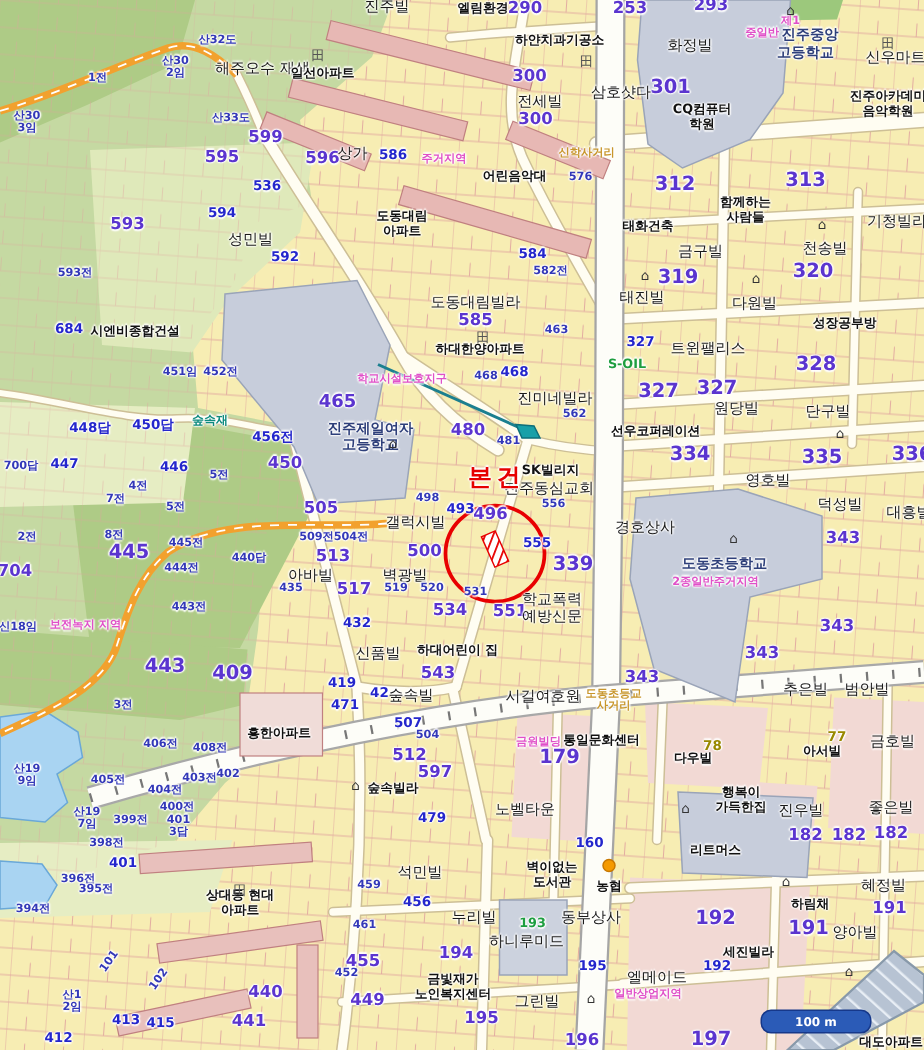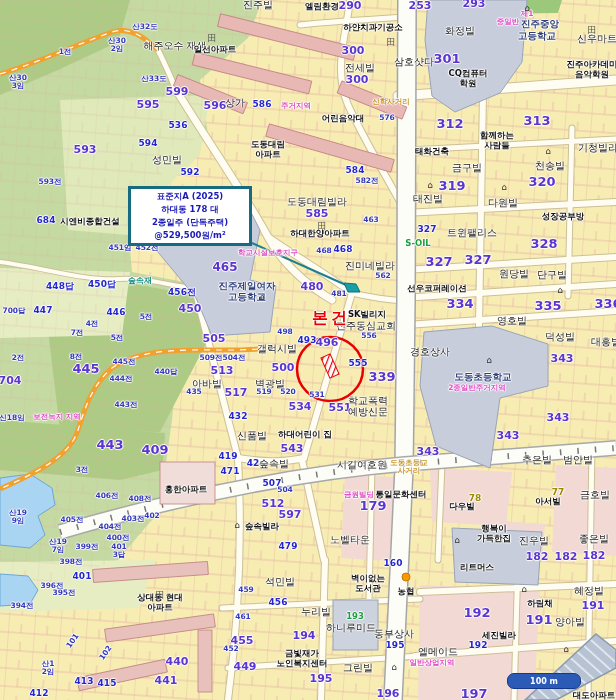--- a/index.html
+++ b/index.html
@@ -334,21 +334,21 @@
       <div class="lab n3" style="left: 245px; top: 667px; transform: translate(-50%, -50%);">449</div>
       <div class="lab nm" style="left: 316px; top: 612px; transform: translate(-50%, -50%);">누리빌</div>
       <div class="lab n3" style="left: 304px; top: 636px; transform: translate(-50%, -50%);">194</div>
       <div class="lab nm2" style="left: 302px; top: 659px; transform: translate(-50%, -50%);">금빛재가
 노인복지센터</div>
       <div class="lab n3" style="left: 321px; top: 679px; transform: translate(-50%, -50%);">195</div>
       <div class="lab nm" style="left: 358px; top: 668px; transform: translate(-50%, -50%);">그린빌</div>
       <div class="lab n3" style="left: 388px; top: 694px; transform: translate(-50%, -50%);">196</div>
       <div class="lab nm" style="left: 351px; top: 628px; transform: translate(-50%, -50%);">하니루미드</div>
       <div class="lab grn" style="left: 355px; top: 617px; transform: translate(-50%, -50%);">193</div>
-      <div class="lab nm" style="left: 394px; top: 634px; transform: translate(-50%, -50%);">동부상사</div>
+      <div class="lab nm" style="left: 394px; top: 612px; transform: translate(-50%, -50%);">동부상사</div>
       <div class="lab n2" style="left: 395px; top: 645px; transform: translate(-50%, -50%);">195</div>
       <div class="lab nm2" style="left: 368px; top: 584px; transform: translate(-50%, -50%);">벽이없는
 도서관</div>
       <div class="lab nm2" style="left: 406px; top: 592px; transform: translate(-50%, -50%);">농협</div>
       <div class="lab nm" style="left: 258px; top: 5px; transform: translate(-50%, -50%);">진주빌</div>
       <div class="lab nm2" style="left: 302px; top: 7px; transform: translate(-50%, -50%); margin-left: 20px;">엘림환경</div>
       <div class="lab n3" style="left: 350px; top: 6px; transform: translate(-50%, -50%);">290</div>
       <div class="lab nm2" style="left: 215px; top: 50px; transform: translate(-50%, -50%);">일선아파트</div>
       <div class="lab nm2" style="left: 373px; top: 28px; transform: translate(-50%, -50%);">하얀치과기공소</div>
       <div class="lab n3" style="left: 353px; top: 51px; transform: translate(-50%, -50%);">300</div>
@@ -400,21 +400,21 @@
       <div class="lab nm" style="left: 550px; top: 166px; transform: translate(-50%, -50%);">천송빌</div>
       <div class="lab nm" style="left: 428px; top: 199px; transform: translate(-50%, -50%);">태진빌</div>
       <div class="lab nm" style="left: 503px; top: 203px; transform: translate(-50%, -50%);">다원빌</div>
       <div class="lab nm2" style="left: 563px; top: 217px; transform: translate(-50%, -50%);">성장공부방</div>
       <div class="lab n2" style="left: 427px; top: 229px; transform: translate(-50%, -50%);">327</div>
       <div class="lab nm" style="left: 472px; top: 233px; transform: translate(-50%, -50%);">트윈팰리스</div>
       <div class="lab grn" style="left: 418px; top: 244px; transform: translate(-50%, -50%);">S-OIL</div>
       <div class="lab n3" style="left: 439px; top: 262px; font-size: 13px; transform: translate(-50%, -50%);">327</div>
       <div class="lab n3" style="left: 478px; top: 260px; font-size: 13px; transform: translate(-50%, -50%);">327</div>
       <div class="lab n3" style="left: 544px; top: 244px; font-size: 13px; transform: translate(-50%, -50%);">328</div>
-      <div class="lab nm" style="left: 514px; top: 274px; transform: translate(-50%, -50%);">원당빌</div>
+      <div class="lab nm" style="left: 491px; top: 274px; transform: translate(-50%, -50%); font-family: Liberation Mono, monospace;">원당빌</div>
       <div class="lab nm" style="left: 552px; top: 275px; transform: translate(-50%, -50%);">단구빌</div>
       <div class="lab nm2" style="left: 437px; top: 289px; transform: translate(-50%, -50%);">선우코퍼레이션</div>
       <div class="lab n3" style="left: 460px; top: 304px; font-size: 13px; transform: translate(-50%, -50%);">334</div>
       <div class="lab n3" style="left: 548px; top: 306px; font-size: 13px; transform: translate(-50%, -50%);">335</div>
       <div class="lab n3" style="left: 608px; top: 304px; font-size: 13px; transform: translate(-50%, -50%);">336</div>
       <div class="lab nm" style="left: 512px; top: 321px; transform: translate(-50%, -50%);">영호빌</div>
       <div class="lab nm" style="left: 560px; top: 337px; transform: translate(-50%, -50%);">덕성빌</div>
       <div class="lab nm" style="left: 606px; top: 342px; transform: translate(-50%, -50%);">대흥빌</div>
       <div class="lab n3" style="left: 562px; top: 359px; transform: translate(-50%, -50%);">343</div>
       <div class="lab nm" style="left: 430px; top: 352px; transform: translate(-50%, -50%);">경호상사</div>
@@ -463,21 +463,15 @@
       <div class="lab icon" style="left: 524px; top: 589px; transform: translate(-50%, -50%);">⌂</div>
       <div class="lab icon" style="left: 566px; top: 649px; transform: translate(-50%, -50%);">⌂</div>
       <div class="lab tian" style="left: 212px; top: 38px; transform: translate(-50%, -50%);">田</div>
       <div class="lab tian" style="left: 592px; top: 30px; transform: translate(-50%, -50%);">田</div>
       <div class="lab tian" style="left: 322px; top: 226px; transform: translate(-50%, -50%);">田</div>
       <div class="lab tian" style="left: 160px; top: 595px; transform: translate(-50%, -50%);">田</div>
       <div class="lab tian" style="left: 391px; top: 42px; transform: translate(-50%, -50%);">田</div>
       <div class="lab dot" style="left: 406px; top: 577px; transform: translate(-50%, -50%);"></div>
     </div>
 
-  <div id="callout">
-    <div>표준지A (2025)</div>
-    <div>하대동 178 대</div>
-    <div>2종일주 (단독주택)</div>
-    <div>@529,500원/m²</div>
-  </div>
 
   <div id="scalebar">100 m</div>
 </div>
 
 </body></html>

